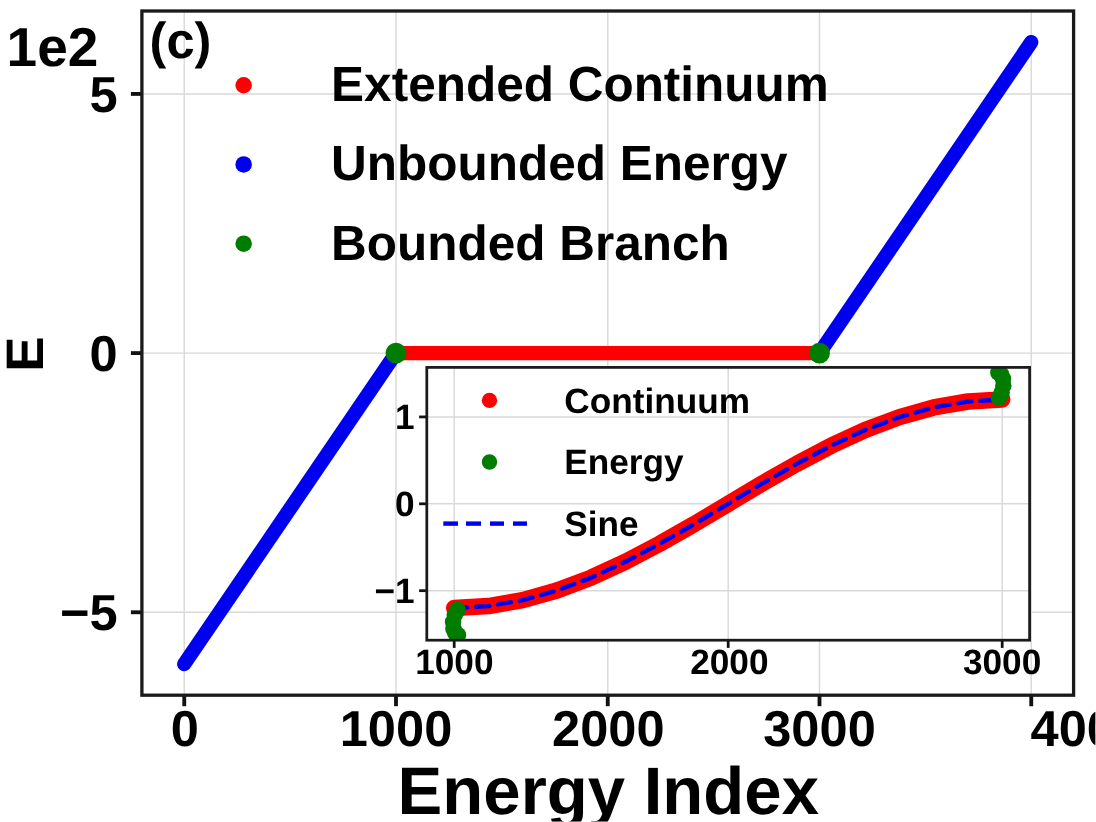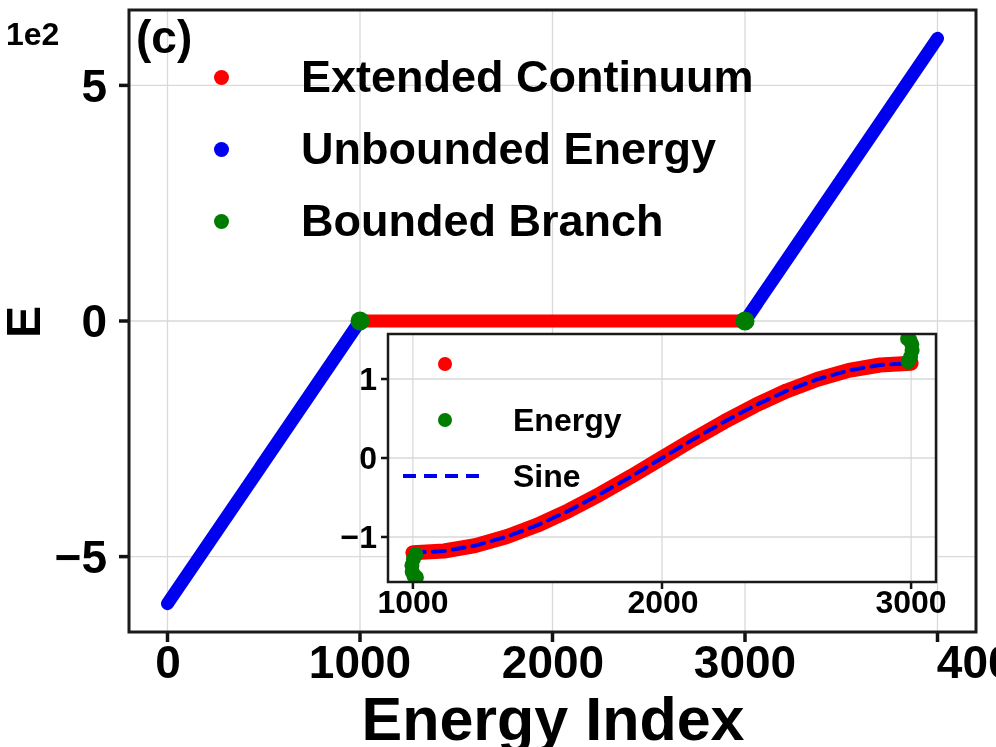--- a/index.html
+++ b/index.html
@@ -2,21 +2,21 @@
 <html><head>
 <meta charset="utf-8">
 <style>
   html,body{margin:0;padding:0;background:#fff;}
   #figure{
     position:relative;width:996px;height:747px;background:#ffffff;overflow:hidden;
     font-family:"Liberation Sans","DejaVu Sans",sans-serif;color:#000;font-weight:bold;
   }
   #figure svg{position:absolute;left:0;top:0;}
   .txt{position:absolute;white-space:nowrap;line-height:1;}
-  .offset-label{left:6px;top:18px;font-size:32px;}
+  .offset-label{left:6px;top:18px;font-size:50px;}
   .panel-label{left:136px;top:14px;font-size:46px;}
   .ylab{left:24px;top:322px;transform:translate(-50%,-50%) rotate(-90deg);font-size:48px;}
   .xlab{left:553px;top:689px;transform:translateX(-50%);font-size:61px;}
   .xt{top:639px;transform:translateX(-50%);font-size:46px;}
   .yt{left:0;width:107px;text-align:right;transform:translateY(-50%);font-size:46px;}
   .ixt{top:586px;transform:translateX(-50%);font-size:32px;}
   .iyt{left:277px;width:100px;text-align:right;transform:translateY(-50%);font-size:32px;}
   .legend{position:absolute;left:214px;top:41px;}
   .legend .row{display:flex;align-items:center;height:72px;}
   .legend .dot{width:15px;height:15px;border-radius:50%;flex:0 0 auto;}
@@ -142,20 +142,21 @@
 
   <div class="txt iyt" style="top:379px">1</div>
   <div class="txt iyt" style="top:458px">0</div>
   <div class="txt iyt" style="top:537px">−1</div>
 
   <div class="ilegend">
     <div class="row">
       <span class="mark">
         <span class="dot" style="background: rgb(255, 0, 0);"></span>
       </span>
+      <span class="lab">Continuum</span>
     </div>
     <div class="row">
       <span class="mark">
         <span class="dot" style="background: rgb(0, 125, 0);"></span>
       </span>
       <span class="lab">Energy</span>
     </div>
     <div class="row">
       <span class="dash" style="background: repeating-linear-gradient(90deg, rgb(0, 0, 240) 0px, rgb(0, 0, 240) 13px, transparent 13px, transparent 21px);"></span>
       <span class="lab">Sine</span>

